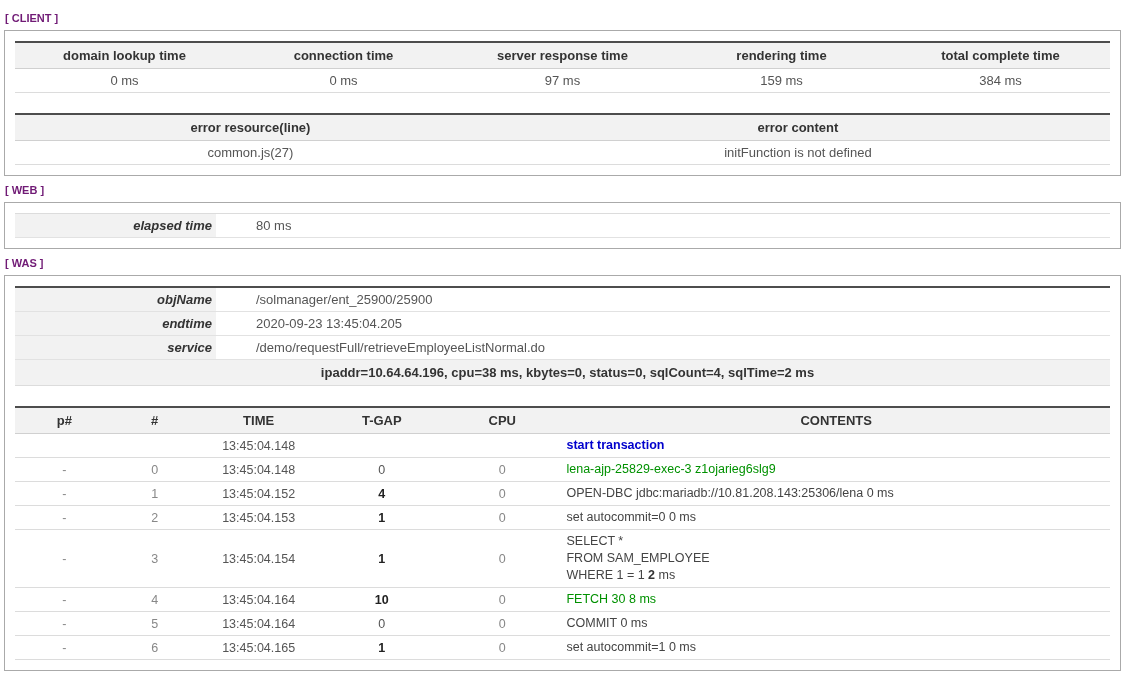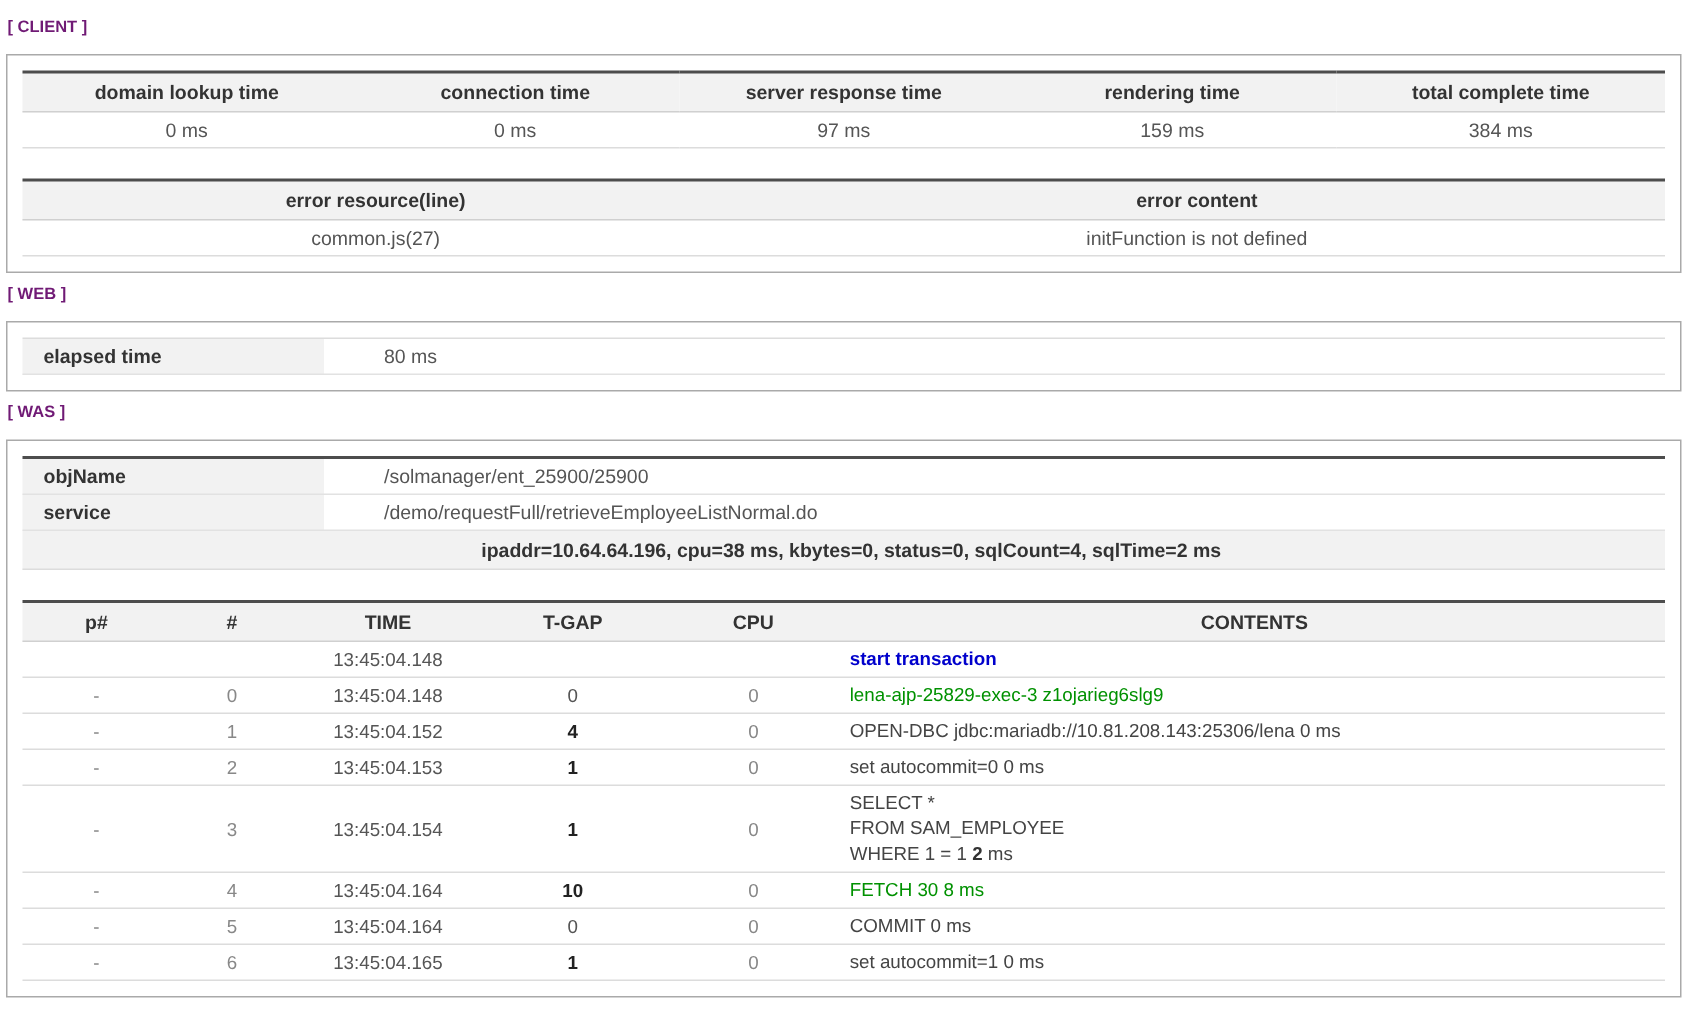--- a/index.html
+++ b/index.html
@@ -13,21 +13,21 @@
 
   .section-title {
     font-size: 11px;
     font-weight: bold;
     color: #701a75;
     margin: 8px 0 6px 5px;
   }
   .box {
     border: 1px solid #aaaaaa;
     background: #ffffff;
-    margin: 12px 12px 0 4px;
+    margin: 0 12px 0 4px;
     padding: 10px;
   }
 
   table { width: 100%; border-collapse: collapse; table-layout: fixed; }
 
   
   .grid { border-top: 2px solid #4d4d4d; }
   .grid th {
     background: #f2f2f2;
     font-weight: bold;
@@ -49,23 +49,24 @@
 
   
   .kv { border-top: 2px solid #4d4d4d; }
   .kv.light { border-top: 1px solid #dcdcdc; }
   .kv th {
     width: 201px;
     background: #f2f2f2;
     font-weight: bold;
     color: #333333;
     font-size: 13px;
-    text-align: left;
+    text-align: right;
     padding: 4px 4px 4px 14px;
     border-bottom: 1px solid #e2e2e2;
+    font-style: italic;
   }
   .kv td {
     font-size: 13px;
     color: #555555;
     text-align: left;
     padding: 4px 4px 4px 40px;
     border-bottom: 1px solid #e2e2e2;
   }
   .kv .summary-cell {
     background: #f2f2f2;
@@ -154,20 +155,24 @@
 
   <div class="section-title">[ WAS ]</div>
   <div class="box">
     <table class="kv">
       <tbody>
         <tr>
           <th>objName</th>
           <td>/solmanager/ent_25900/25900</td>
         </tr>
         <tr>
+          <th>endtime</th>
+          <td>2020-09-23 13:45:04.205</td>
+        </tr>
+        <tr>
           <th>service</th>
           <td>/demo/requestFull/retrieveEmployeeListNormal.do</td>
         </tr>
         <tr>
           <td class="summary-cell" colspan="2">ipaddr=10.64.64.196, cpu=38 ms, kbytes=0, status=0, sqlCount=4, sqlTime=2 ms</td>
         </tr>
       </tbody>
     </table>
 
     <table class="grid trace gap-above">

